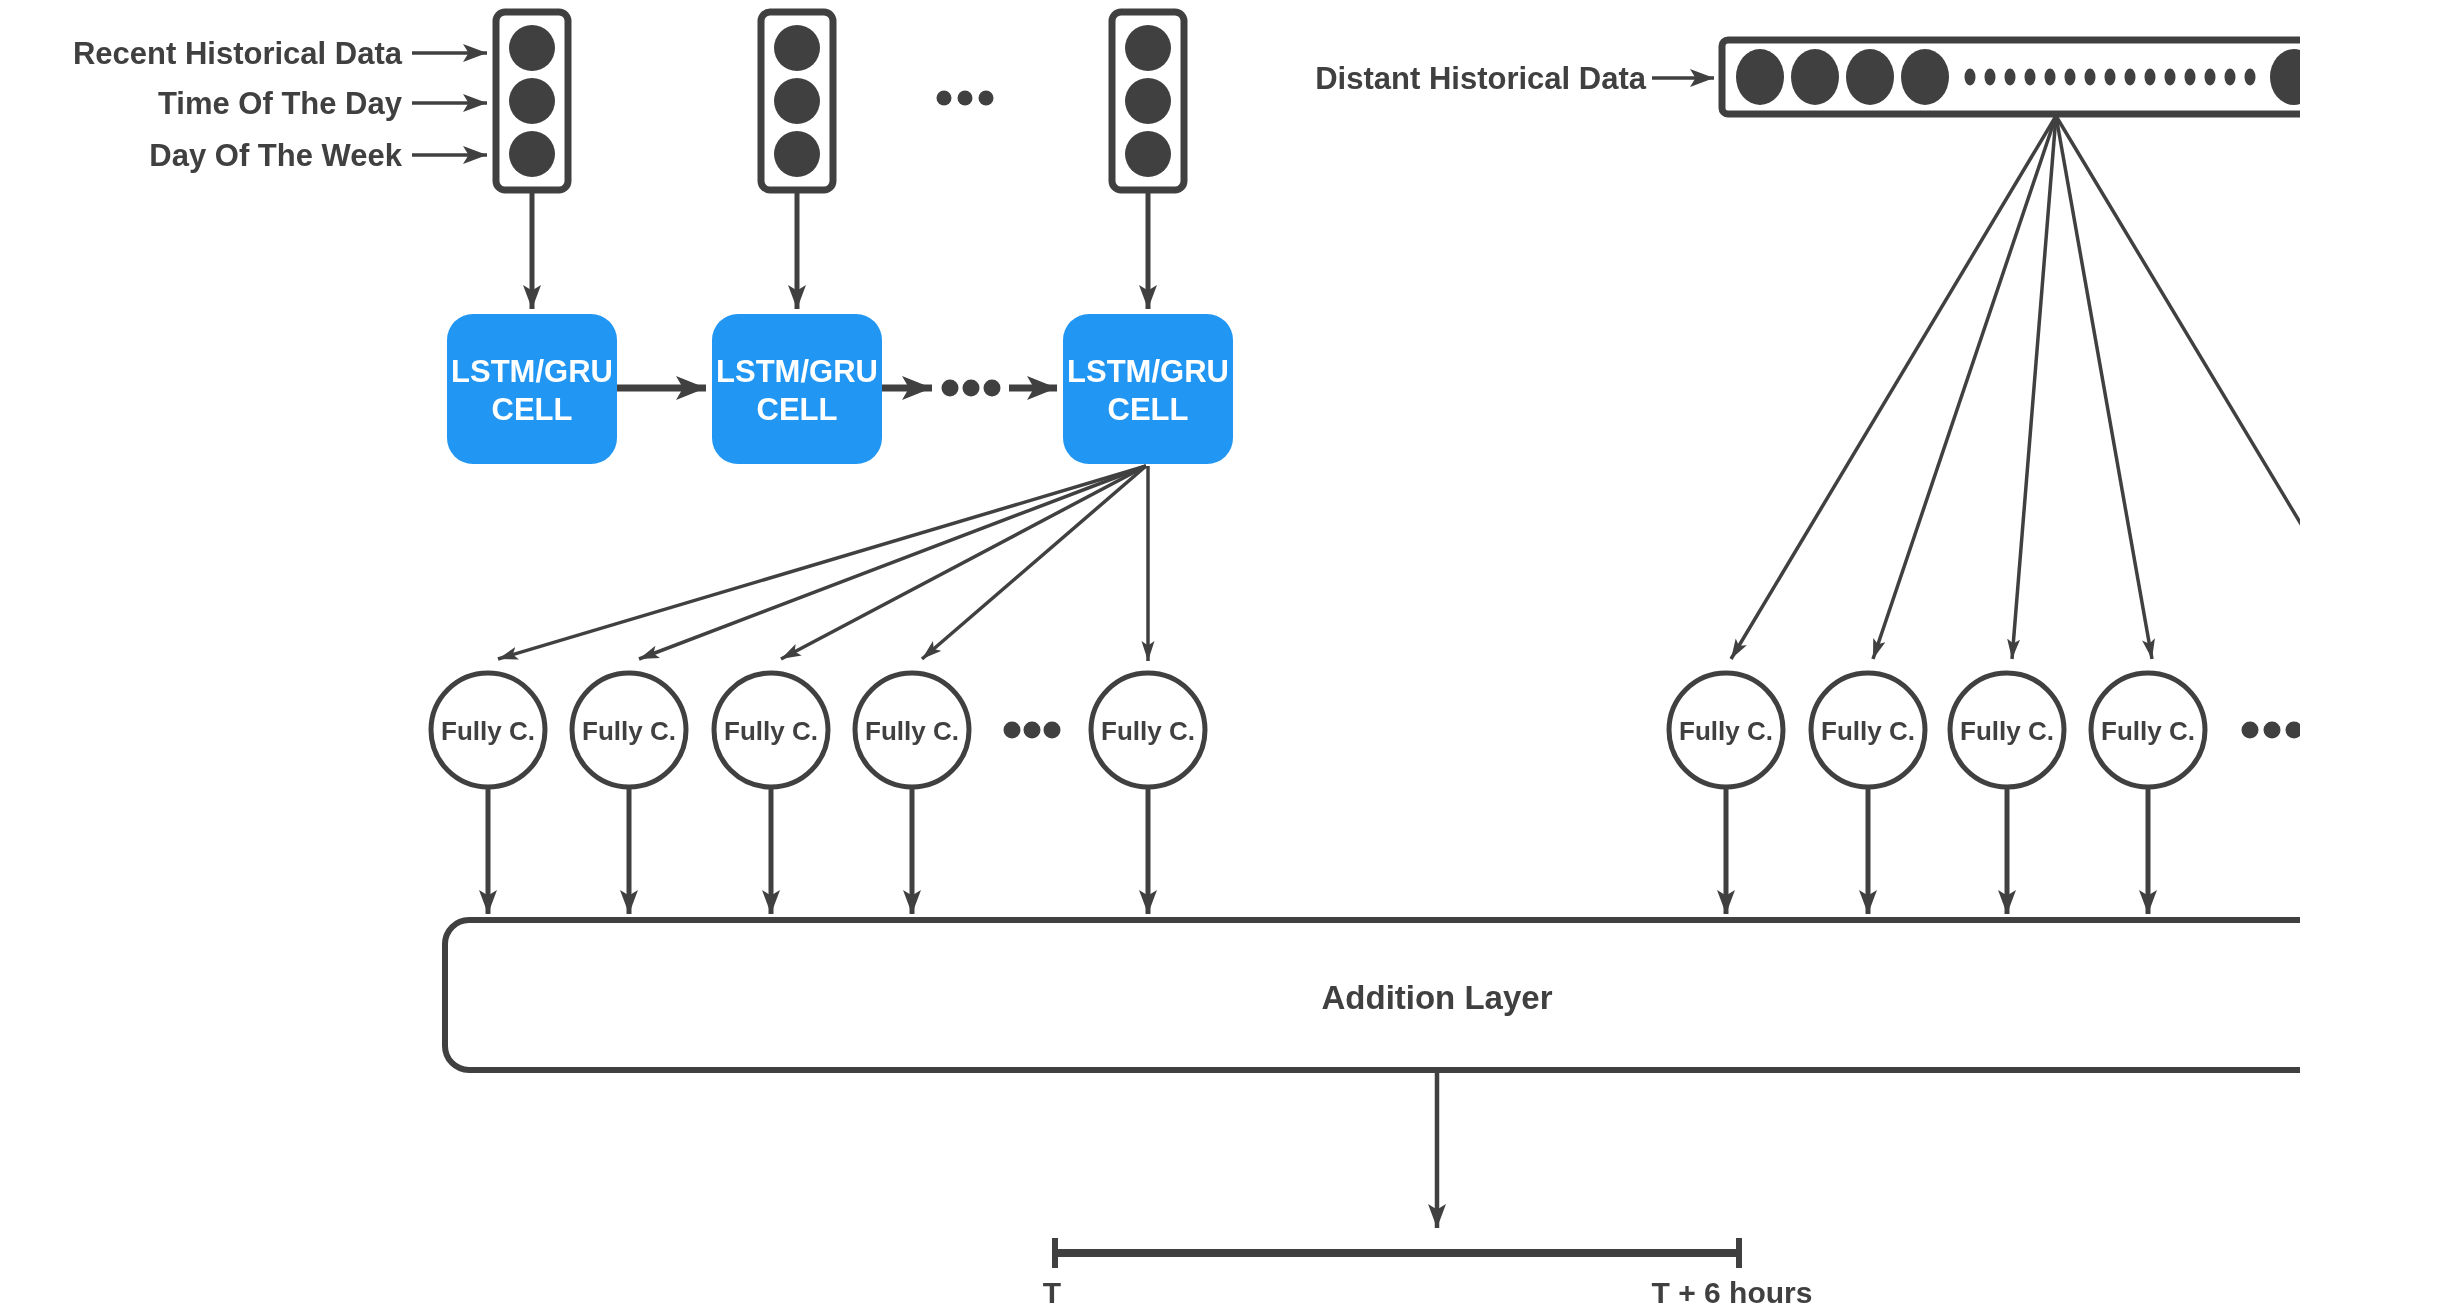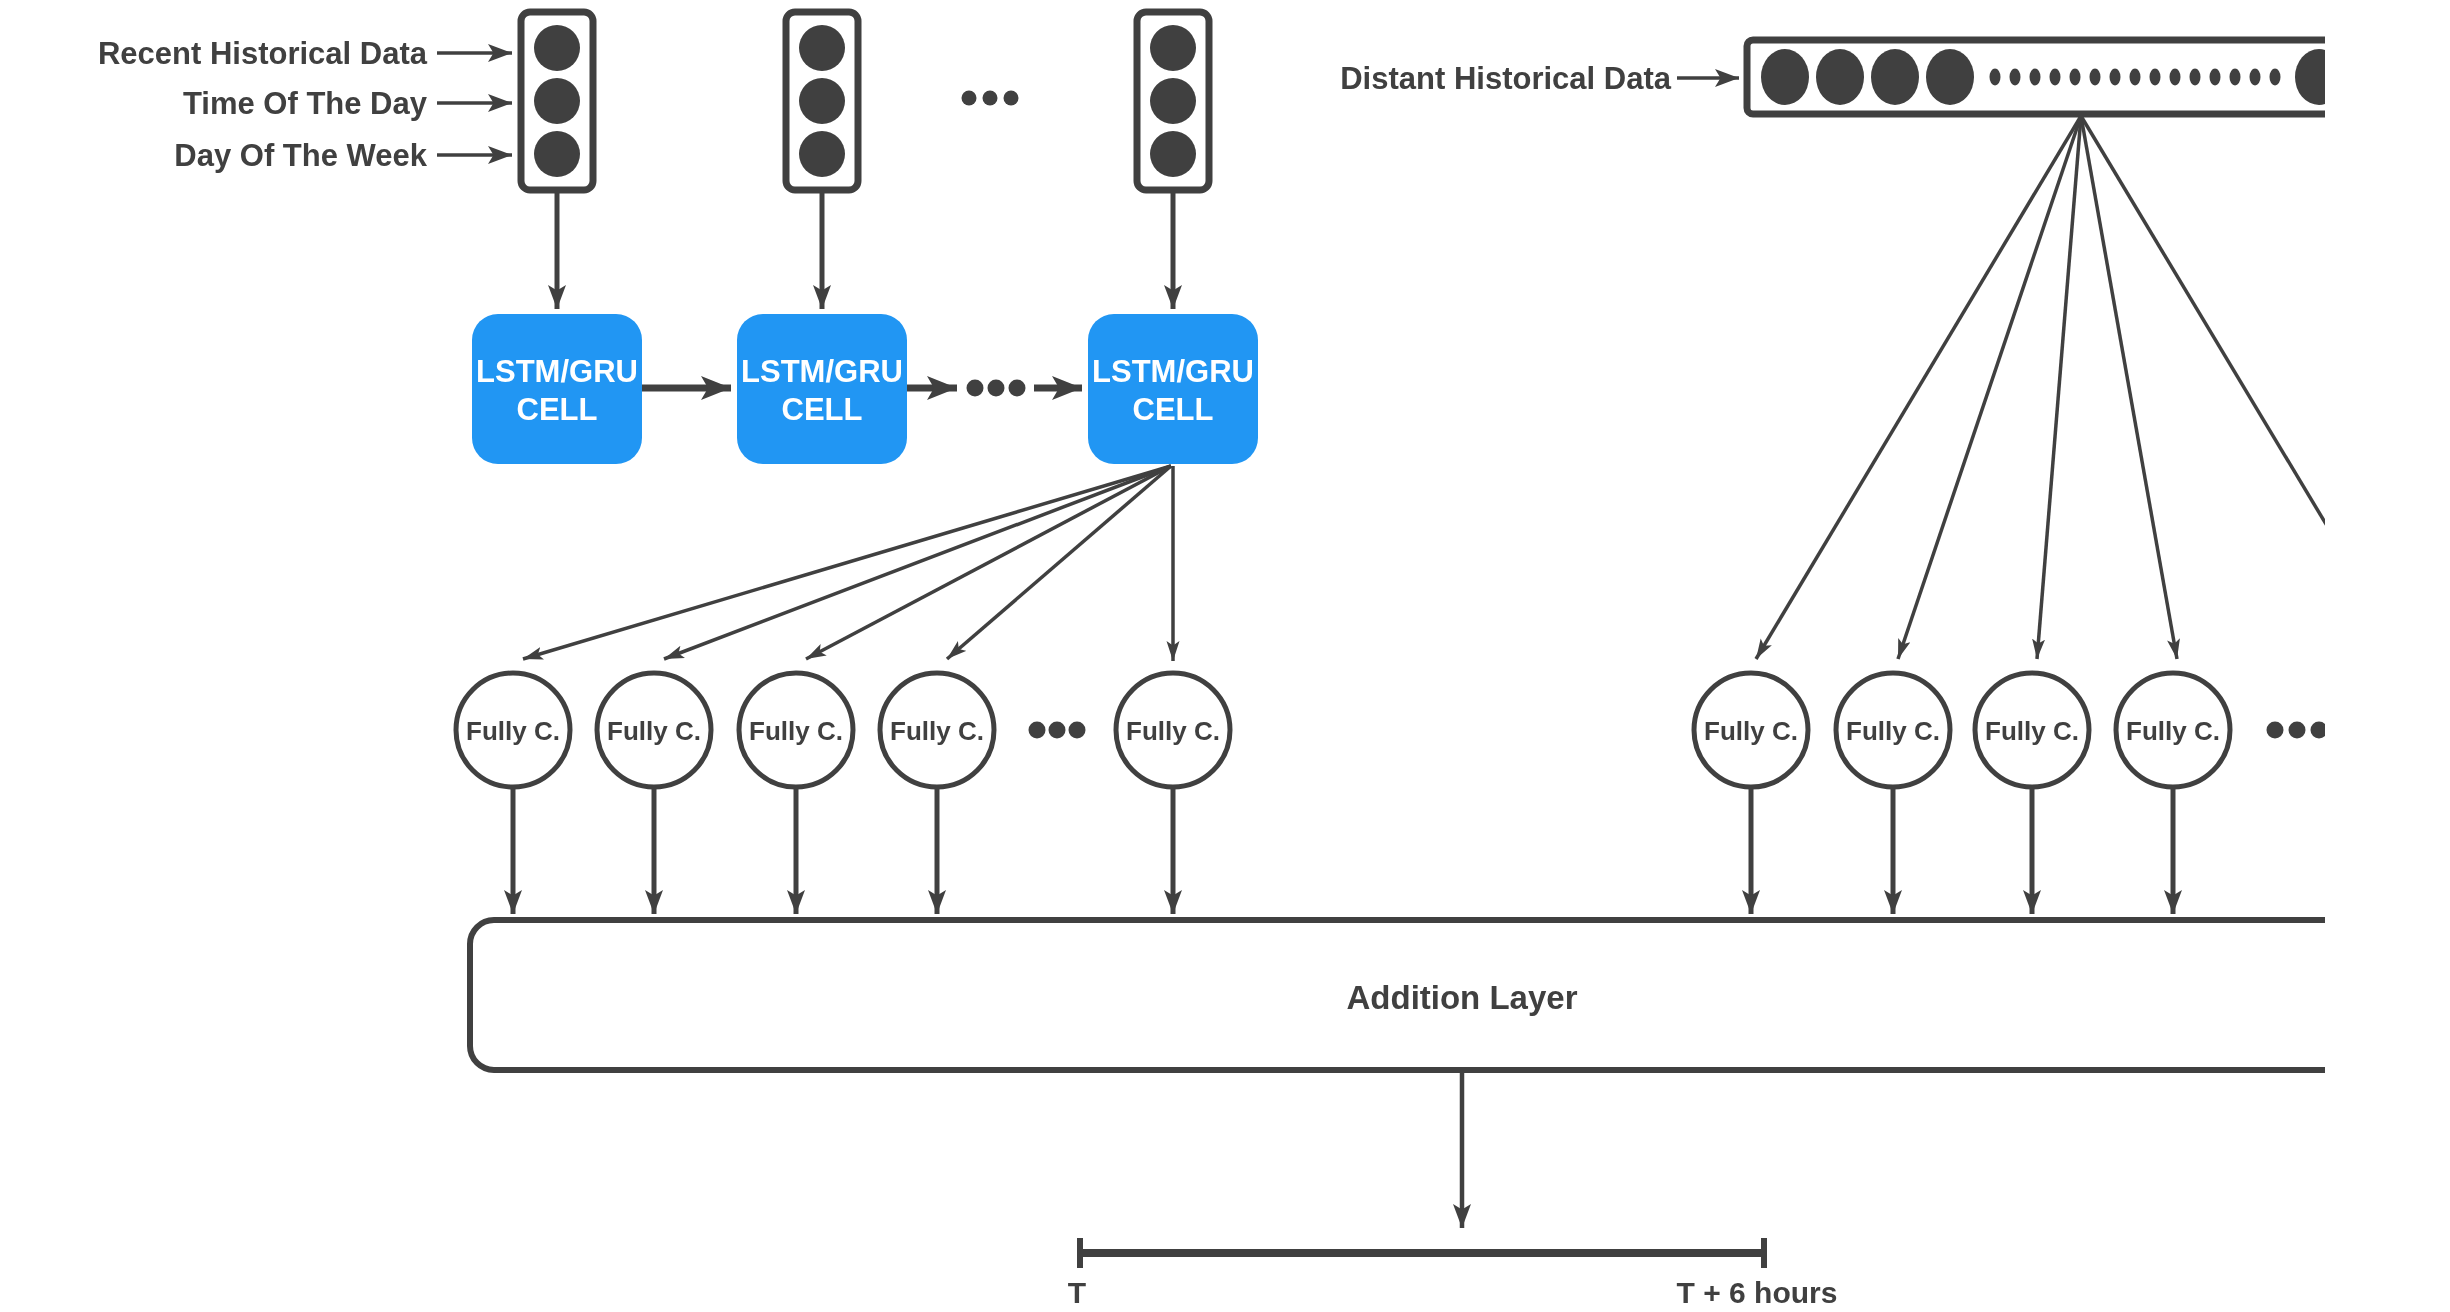--- a/index.html
+++ b/index.html
@@ -1,21 +1,21 @@
 <!DOCTYPE html>
 <html style="--ink: #404040; --accent: #2196F3; --bg: #FFFFFF;"><head>
 <meta charset="utf-8">
 <style>
   :root{
     --ink:#404040;
     --accent:#2196F3;
     --bg:#FFFFFF;
   }
   html,body{margin:0;padding:0;background:var(--bg);}
-  .stage{width:2300px;height:1312px;position:relative;background:var(--bg);overflow:hidden;margin-left:25px;}
+  .stage{width:2300px;height:1312px;position:relative;background:var(--bg);overflow:hidden;}
   svg.diagram{display:block;width:2450px;height:1312px;
     font-family:"Liberation Sans", sans-serif;font-weight:bold;}
   .ln{stroke:var(--ink);fill:none;}
   .w-thin{stroke-width:3.5px;}
   .w-med{stroke-width:5px;}
   .w-thick{stroke-width:7px;}
   .w-out{stroke-width:4.5px;}
   .shape{fill:#fff;stroke:var(--ink);}
   .dot{fill:var(--ink);stroke:none;}
   .lbl{fill:var(--ink);font-size:31px;}

